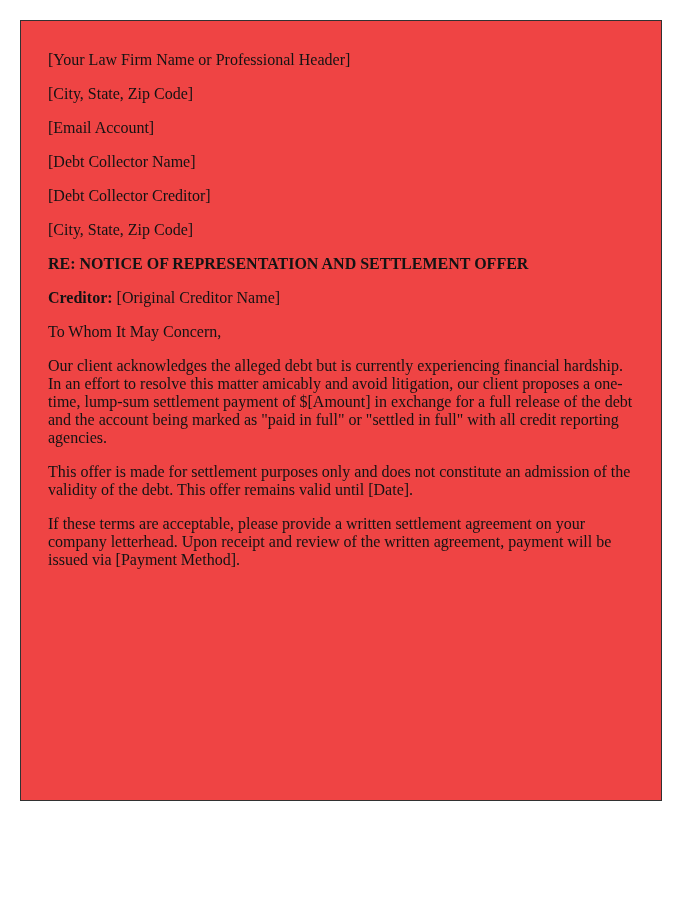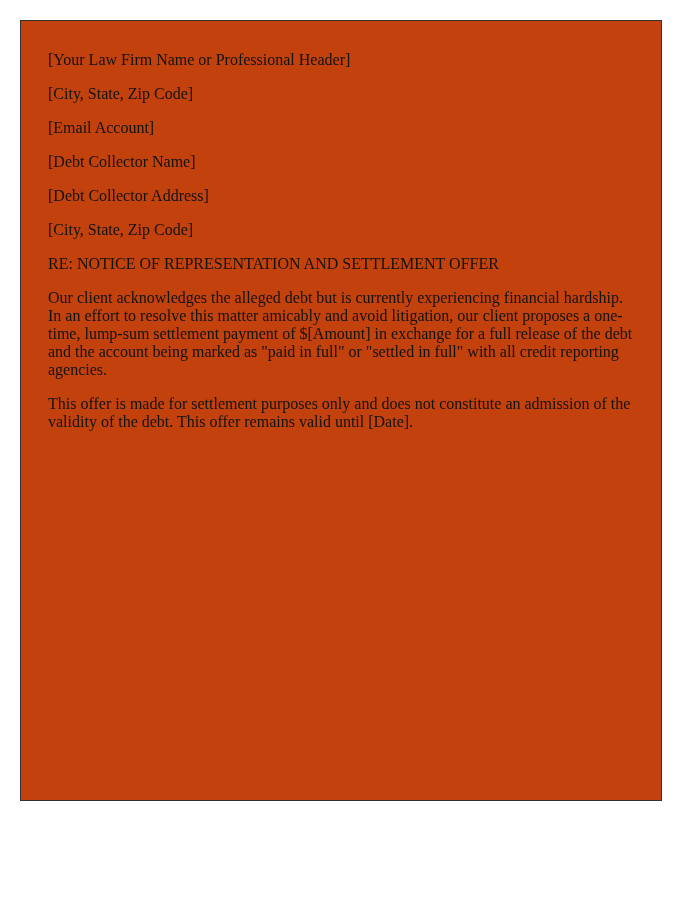--- a/index.html
+++ b/index.html
@@ -17,46 +17,49 @@
     height: 900px;
     background: #ffffff;
   }
   .letter-box {
     position: absolute;
     left: 20px;
     top: 20px;
     width: 642px;
     height: 781px;
     border: 1px solid #323232;
-    background: #c2410c;
+    background: #ef4444;
     padding: 14px 27px 0 27px;
     overflow: hidden;
   }
   .letter-body p {
     margin: 16px 0;
     font-size: 16px;
     line-height: 18px;
     color: #131313;
     font-weight: normal;
   }
   .letter-body .b {
-    font-weight: normal;
+    font-weight: bold;
     margin-top: 8px;
   }
 </style>
 </head>
 <body>
 
 <div class="page">
   <div class="letter-box">
     <div class="letter-body">
         <p><span>[Your Law Firm Name or Professional Header]</span></p>
         <p><span>[City, State, Zip Code]</span></p>
         <p><span>[Email Account]</span></p>
         <p><span>[Debt Collector Name]</span></p>
-        <p><span>[Debt Collector Address]</span></p>
+        <p><span>[Debt Collector Creditor]</span></p>
         <p><span>[City, State, Zip Code]</span></p>
         <p><span class="b">RE: NOTICE OF REPRESENTATION AND SETTLEMENT OFFER</span></p>
+        <p><span class="b">Creditor:</span><span> [Original Creditor Name]</span></p>
+        <p><span>To Whom It May Concern,</span></p>
         <p><span>Our client acknowledges the alleged debt but is currently experiencing financial hardship. In an effort to resolve this matter amicably and avoid litigation, our client proposes a one-time, lump-sum settlement payment of $[Amount] in exchange for a full release of the debt and the account being marked as "paid in full" or "settled in full" with all credit reporting agencies.</span></p>
         <p><span>This offer is made for settlement purposes only and does not constitute an admission of the validity of the debt. This offer remains valid until [Date].</span></p>
+        <p><span>If these terms are acceptable, please provide a written settlement agreement on your company letterhead. Upon receipt and review of the written agreement, payment will be issued via [Payment Method].</span></p>
       </div>
   </div>
 </div>
 
 </body></html>

